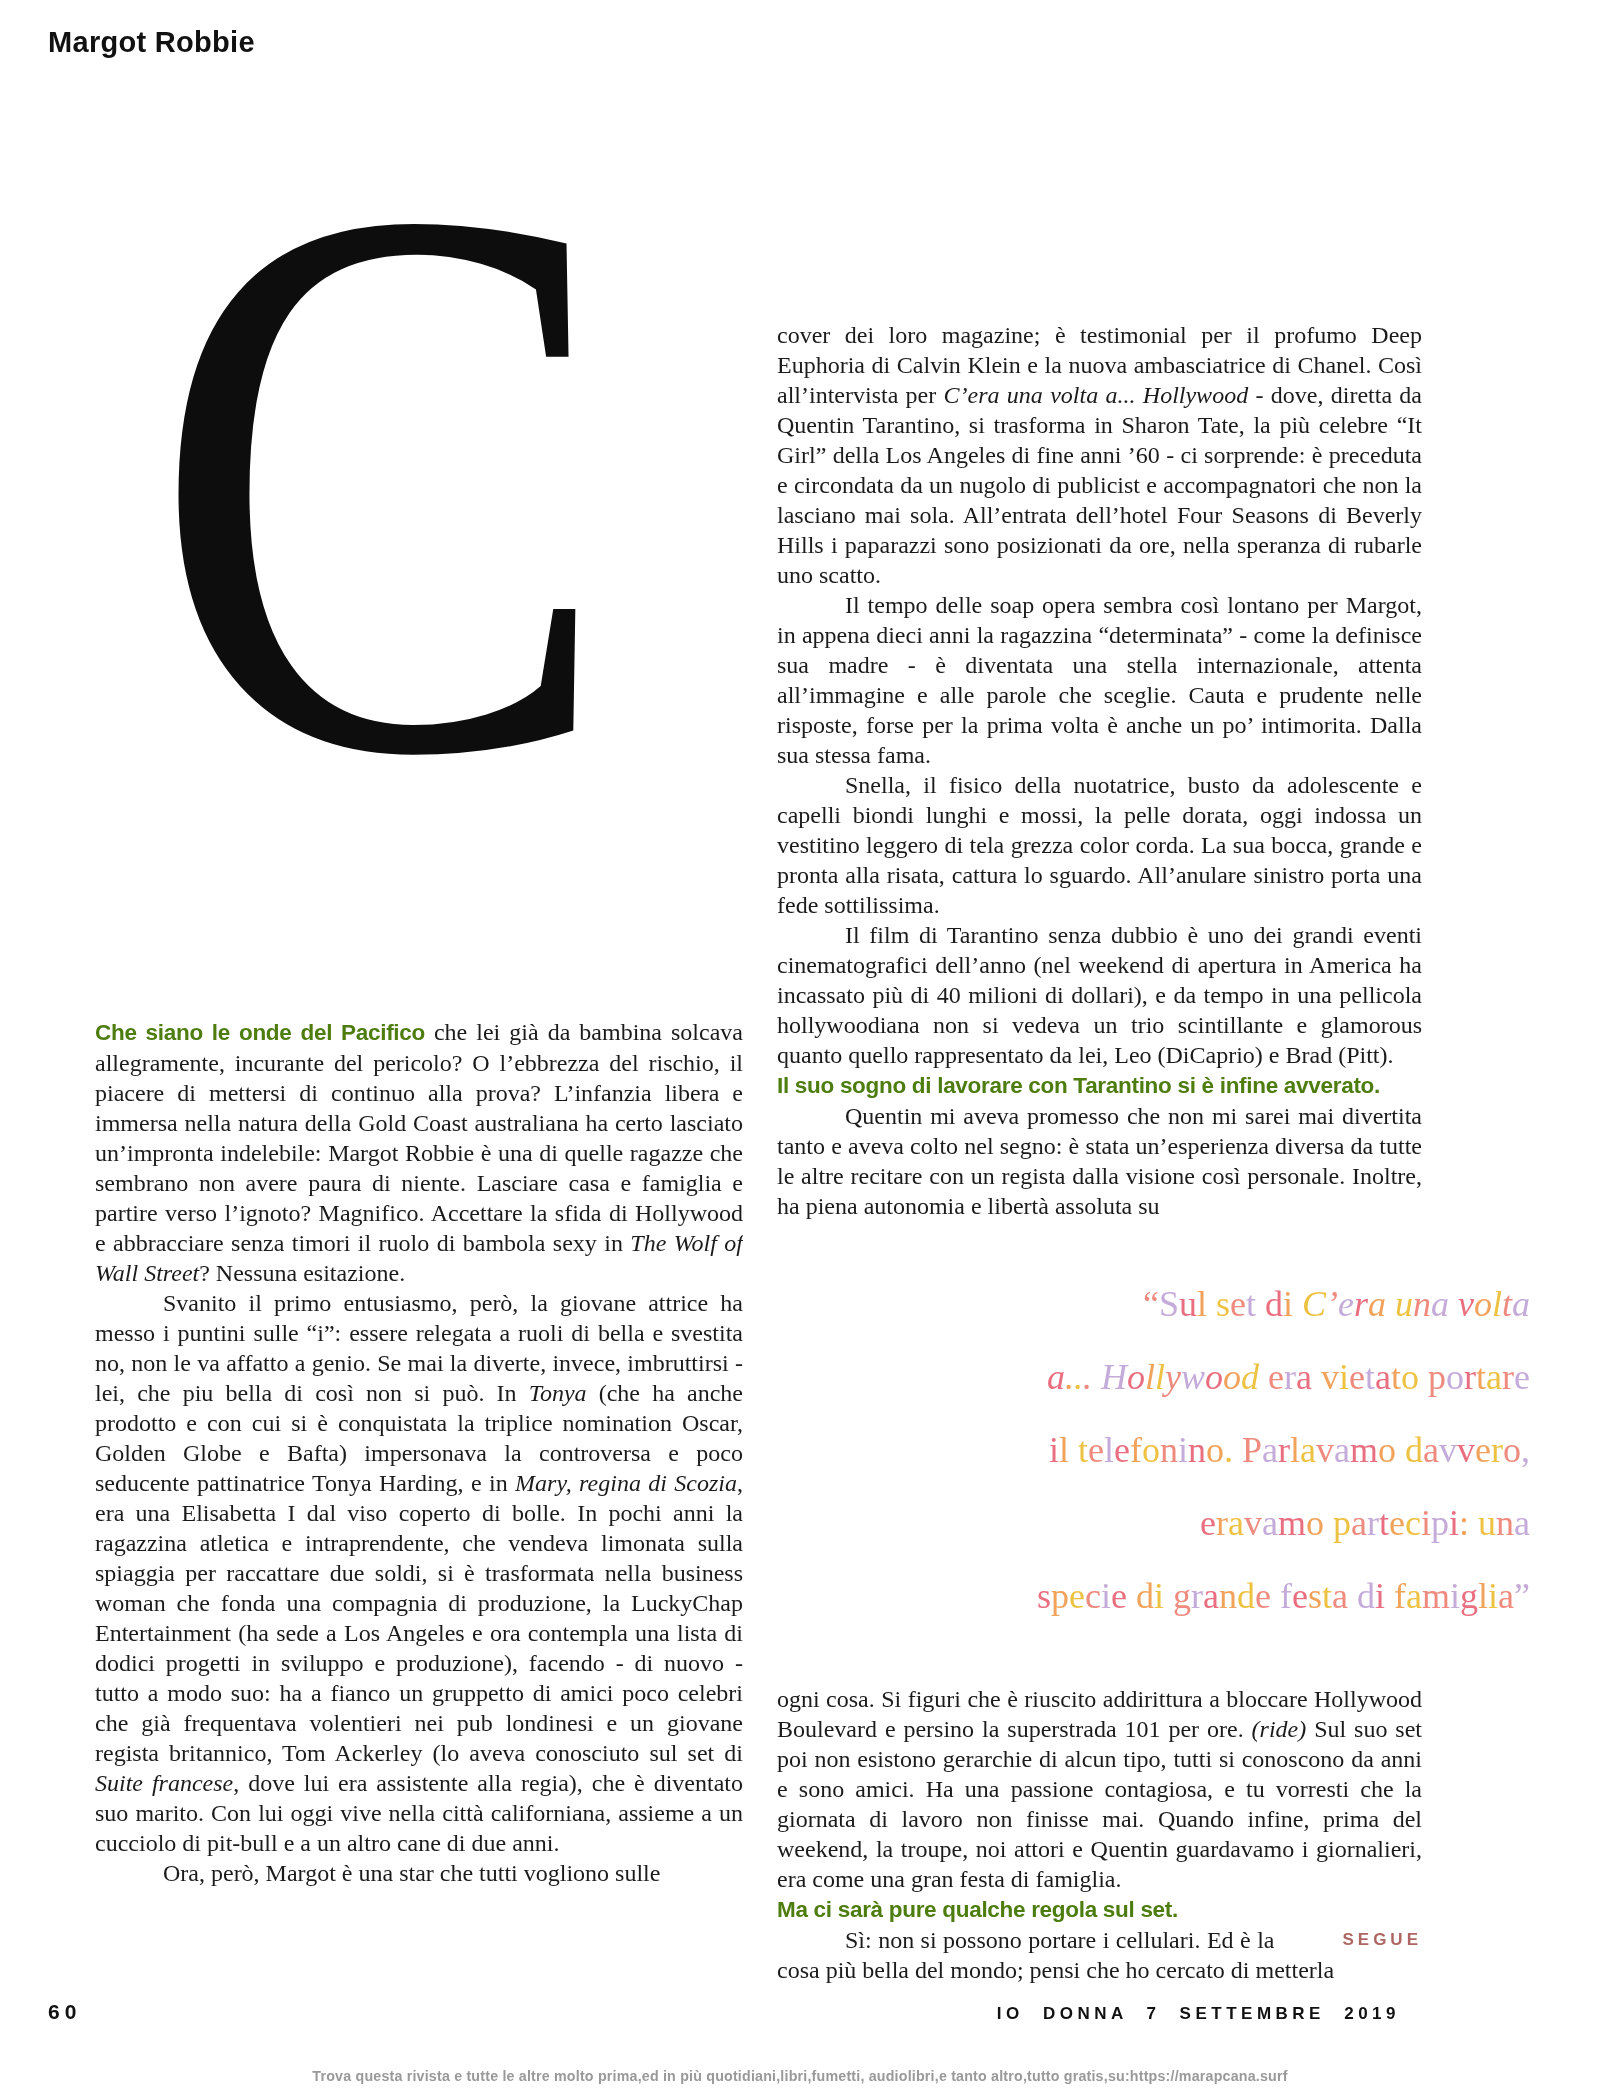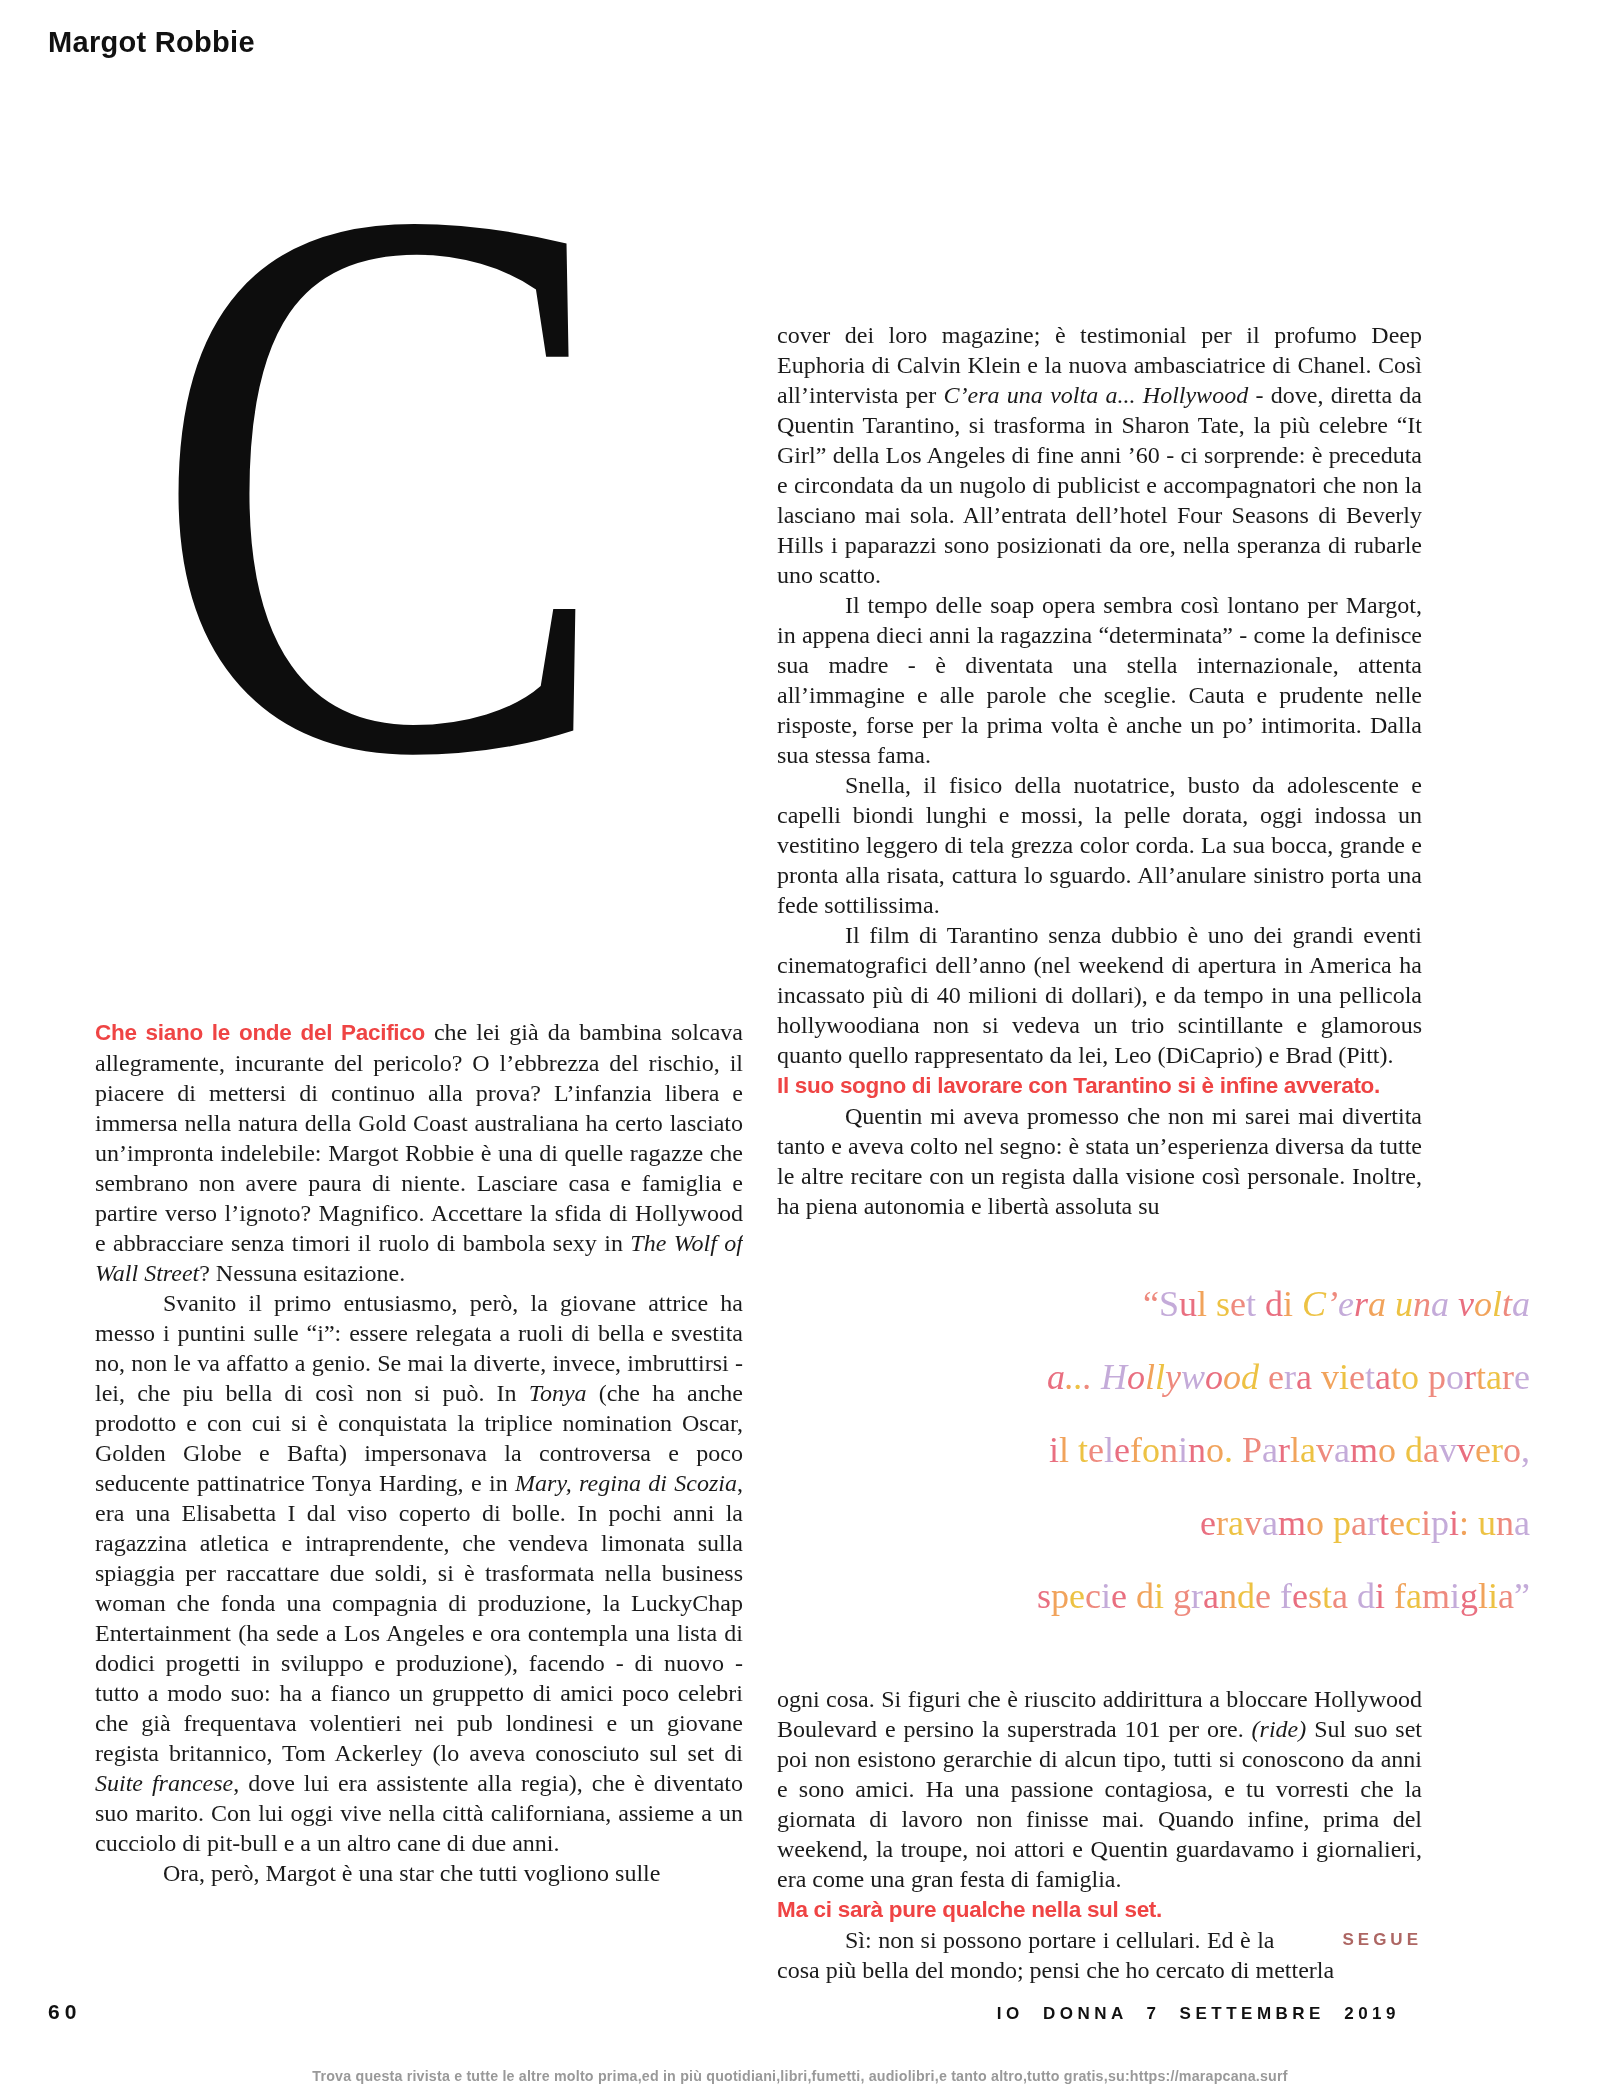--- a/index.html
+++ b/index.html
@@ -20,21 +20,21 @@
   .col { position:absolute;margin-top:32px; }
   .col-left        { left:95px;  top:985px;  width:648px; height:975px; overflow:hidden; }
   .col-right-top   { left:777px; top:288px;  width:645px; height:968px; overflow:hidden; }
   .col-right-bottom{ left:777px; top:1652px; width:645px; height:310px; overflow:hidden; }
   p.para { margin:0; text-align:justify; font-size:24px; line-height:30px; }
   p.indent { text-indent:68px; }
   .seg-n { }
   .seg-i { font-style:italic; }
   .seg-b {
     font-family:"Liberation Sans", sans-serif; font-weight:700;
-    font-size:22.5px; letter-spacing:-0.3px; color:#ef4444;
+    font-size:22.5px; letter-spacing:-0.3px; color:#4d7c0f;
   }
   .seg-segue {
     float:right; font-family:"Liberation Sans", sans-serif; font-weight:700;
     font-size:17px; letter-spacing:4px; color:#ad6663; line-height:30px;
   }
   .pull-quote {
     position:absolute; left:540px; top:1268px; width:990px;
     text-align:right; font-family:"Liberation Serif", serif;
     font-size:36px; line-height:73px;
   }
@@ -82,20 +82,20 @@
   <div class="pull-quote">
       <div class="quote-line"><span style="color: rgb(238, 138, 126);">“</span><span style="color: rgb(196, 171, 217);">S</span><span style="color: rgb(233, 111, 128);">u</span><span style="color: rgb(241, 163, 91);">l</span><span> </span><span style="color: rgb(237, 194, 67);">s</span><span style="color: rgb(238, 138, 126);">e</span><span style="color: rgb(196, 171, 217);">t</span><span> </span><span style="color: rgb(233, 111, 128);">d</span><span style="color: rgb(241, 163, 91);">i</span><span> </span><span class="it" style="color: rgb(237, 194, 67);">C</span><span class="it" style="color: rgb(238, 138, 126);">’</span><span class="it" style="color: rgb(196, 171, 217);">e</span><span class="it" style="color: rgb(233, 111, 128);">r</span><span class="it" style="color: rgb(241, 163, 91);">a</span><span class="it"> </span><span class="it" style="color: rgb(237, 194, 67);">u</span><span class="it" style="color: rgb(238, 138, 126);">n</span><span class="it" style="color: rgb(196, 171, 217);">a</span><span class="it"> </span><span class="it" style="color: rgb(233, 111, 128);">v</span><span class="it" style="color: rgb(241, 163, 91);">o</span><span class="it" style="color: rgb(237, 194, 67);">l</span><span class="it" style="color: rgb(238, 138, 126);">t</span><span class="it" style="color: rgb(196, 171, 217);">a</span></div>
       <div class="quote-line"><span class="it" style="color: rgb(233, 111, 128);">a</span><span class="it" style="color: rgb(241, 163, 91);">.</span><span class="it" style="color: rgb(237, 194, 67);">.</span><span class="it" style="color: rgb(238, 138, 126);">.</span><span class="it"> </span><span class="it" style="color: rgb(196, 171, 217);">H</span><span class="it" style="color: rgb(233, 111, 128);">o</span><span class="it" style="color: rgb(241, 163, 91);">l</span><span class="it" style="color: rgb(237, 194, 67);">l</span><span class="it" style="color: rgb(238, 138, 126);">y</span><span class="it" style="color: rgb(196, 171, 217);">w</span><span class="it" style="color: rgb(233, 111, 128);">o</span><span class="it" style="color: rgb(241, 163, 91);">o</span><span class="it" style="color: rgb(237, 194, 67);">d</span><span> </span><span style="color: rgb(238, 138, 126);">e</span><span style="color: rgb(196, 171, 217);">r</span><span style="color: rgb(233, 111, 128);">a</span><span> </span><span style="color: rgb(241, 163, 91);">v</span><span style="color: rgb(237, 194, 67);">i</span><span style="color: rgb(238, 138, 126);">e</span><span style="color: rgb(196, 171, 217);">t</span><span style="color: rgb(233, 111, 128);">a</span><span style="color: rgb(241, 163, 91);">t</span><span style="color: rgb(237, 194, 67);">o</span><span> </span><span style="color: rgb(238, 138, 126);">p</span><span style="color: rgb(196, 171, 217);">o</span><span style="color: rgb(233, 111, 128);">r</span><span style="color: rgb(241, 163, 91);">t</span><span style="color: rgb(237, 194, 67);">a</span><span style="color: rgb(238, 138, 126);">r</span><span style="color: rgb(196, 171, 217);">e</span></div>
       <div class="quote-line"><span style="color: rgb(233, 111, 128);">i</span><span style="color: rgb(241, 163, 91);">l</span><span> </span><span style="color: rgb(237, 194, 67);">t</span><span style="color: rgb(238, 138, 126);">e</span><span style="color: rgb(196, 171, 217);">l</span><span style="color: rgb(233, 111, 128);">e</span><span style="color: rgb(241, 163, 91);">f</span><span style="color: rgb(237, 194, 67);">o</span><span style="color: rgb(238, 138, 126);">n</span><span style="color: rgb(196, 171, 217);">i</span><span style="color: rgb(233, 111, 128);">n</span><span style="color: rgb(241, 163, 91);">o</span><span style="color: rgb(237, 194, 67);">.</span><span> </span><span style="color: rgb(238, 138, 126);">P</span><span style="color: rgb(196, 171, 217);">a</span><span style="color: rgb(233, 111, 128);">r</span><span style="color: rgb(241, 163, 91);">l</span><span style="color: rgb(237, 194, 67);">a</span><span style="color: rgb(238, 138, 126);">v</span><span style="color: rgb(196, 171, 217);">a</span><span style="color: rgb(233, 111, 128);">m</span><span style="color: rgb(241, 163, 91);">o</span><span> </span><span style="color: rgb(237, 194, 67);">d</span><span style="color: rgb(238, 138, 126);">a</span><span style="color: rgb(196, 171, 217);">v</span><span style="color: rgb(233, 111, 128);">v</span><span style="color: rgb(241, 163, 91);">e</span><span style="color: rgb(237, 194, 67);">r</span><span style="color: rgb(238, 138, 126);">o</span><span style="color: rgb(196, 171, 217);">,</span></div>
       <div class="quote-line"><span style="color: rgb(233, 111, 128);">e</span><span style="color: rgb(241, 163, 91);">r</span><span style="color: rgb(237, 194, 67);">a</span><span style="color: rgb(238, 138, 126);">v</span><span style="color: rgb(196, 171, 217);">a</span><span style="color: rgb(233, 111, 128);">m</span><span style="color: rgb(241, 163, 91);">o</span><span> </span><span style="color: rgb(237, 194, 67);">p</span><span style="color: rgb(238, 138, 126);">a</span><span style="color: rgb(196, 171, 217);">r</span><span style="color: rgb(233, 111, 128);">t</span><span style="color: rgb(241, 163, 91);">e</span><span style="color: rgb(237, 194, 67);">c</span><span style="color: rgb(238, 138, 126);">i</span><span style="color: rgb(196, 171, 217);">p</span><span style="color: rgb(233, 111, 128);">i</span><span style="color: rgb(241, 163, 91);">:</span><span> </span><span style="color: rgb(237, 194, 67);">u</span><span style="color: rgb(238, 138, 126);">n</span><span style="color: rgb(196, 171, 217);">a</span></div>
       <div class="quote-line"><span style="color: rgb(233, 111, 128);">s</span><span style="color: rgb(241, 163, 91);">p</span><span style="color: rgb(237, 194, 67);">e</span><span style="color: rgb(238, 138, 126);">c</span><span style="color: rgb(196, 171, 217);">i</span><span style="color: rgb(233, 111, 128);">e</span><span> </span><span style="color: rgb(241, 163, 91);">d</span><span style="color: rgb(237, 194, 67);">i</span><span> </span><span style="color: rgb(238, 138, 126);">g</span><span style="color: rgb(196, 171, 217);">r</span><span style="color: rgb(233, 111, 128);">a</span><span style="color: rgb(241, 163, 91);">n</span><span style="color: rgb(237, 194, 67);">d</span><span style="color: rgb(238, 138, 126);">e</span><span> </span><span style="color: rgb(196, 171, 217);">f</span><span style="color: rgb(233, 111, 128);">e</span><span style="color: rgb(241, 163, 91);">s</span><span style="color: rgb(237, 194, 67);">t</span><span style="color: rgb(238, 138, 126);">a</span><span> </span><span style="color: rgb(196, 171, 217);">d</span><span style="color: rgb(233, 111, 128);">i</span><span> </span><span style="color: rgb(241, 163, 91);">f</span><span style="color: rgb(237, 194, 67);">a</span><span style="color: rgb(238, 138, 126);">m</span><span style="color: rgb(196, 171, 217);">i</span><span style="color: rgb(233, 111, 128);">g</span><span style="color: rgb(241, 163, 91);">l</span><span style="color: rgb(237, 194, 67);">i</span><span style="color: rgb(238, 138, 126);">a</span><span style="color: rgb(196, 171, 217);">”</span></div>
     </div>
 
   <div class="col col-right-bottom">
       <p class="para"><span class="seg-n">ogni cosa. Si figuri che è riuscito addirittura a bloccare Hollywood Boulevard e persino la superstrada 101 per ore. </span><span class="seg-i">(ride)</span><span class="seg-n"> Sul suo set poi non esistono gerarchie di alcun tipo, tutti si conoscono da anni e sono amici. Ha una passione contagiosa, e tu vorresti che la giornata di lavoro non finisse mai. Quando infine, prima del weekend, la troupe, noi attori e Quentin guardavamo i giornalieri, era come una gran festa di famiglia.</span></p>
-      <p class="para"><span class="seg-b">Ma ci sarà pure qualche nella sul set.</span></p>
+      <p class="para"><span class="seg-b">Ma ci sarà pure qualche regola sul set.</span></p>
       <p class="para indent"><span class="seg-segue">SEGUE</span><span class="seg-n">Sì: non si possono portare i cellulari. Ed è la cosa più bella del mondo; pensi che ho cercato di metterla</span></p>
     </div>
 
   <div class="page-num">60</div>
   <div class="issue-line">IO DONNA 7 SETTEMBRE 2019</div>
   <div class="watermark">Trova questa rivista e tutte le altre molto prima,ed in più quotidiani,libri,fumetti, audiolibri,e tanto altro,tutto gratis,su:https://marapcana.surf</div>
 </div>
 
 </body></html>

